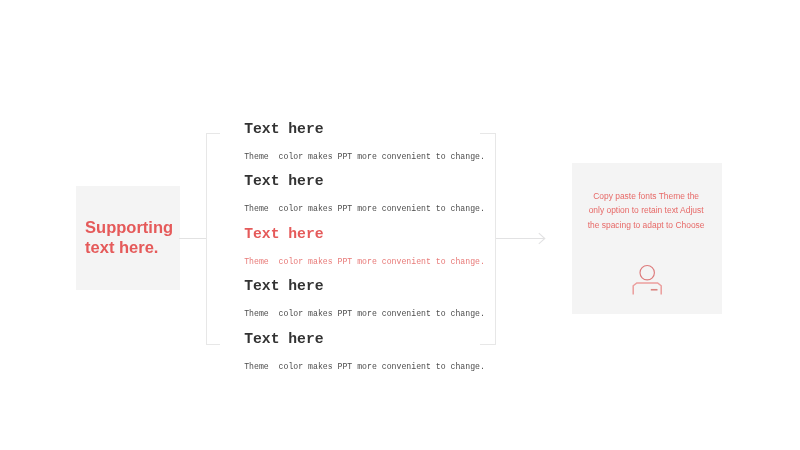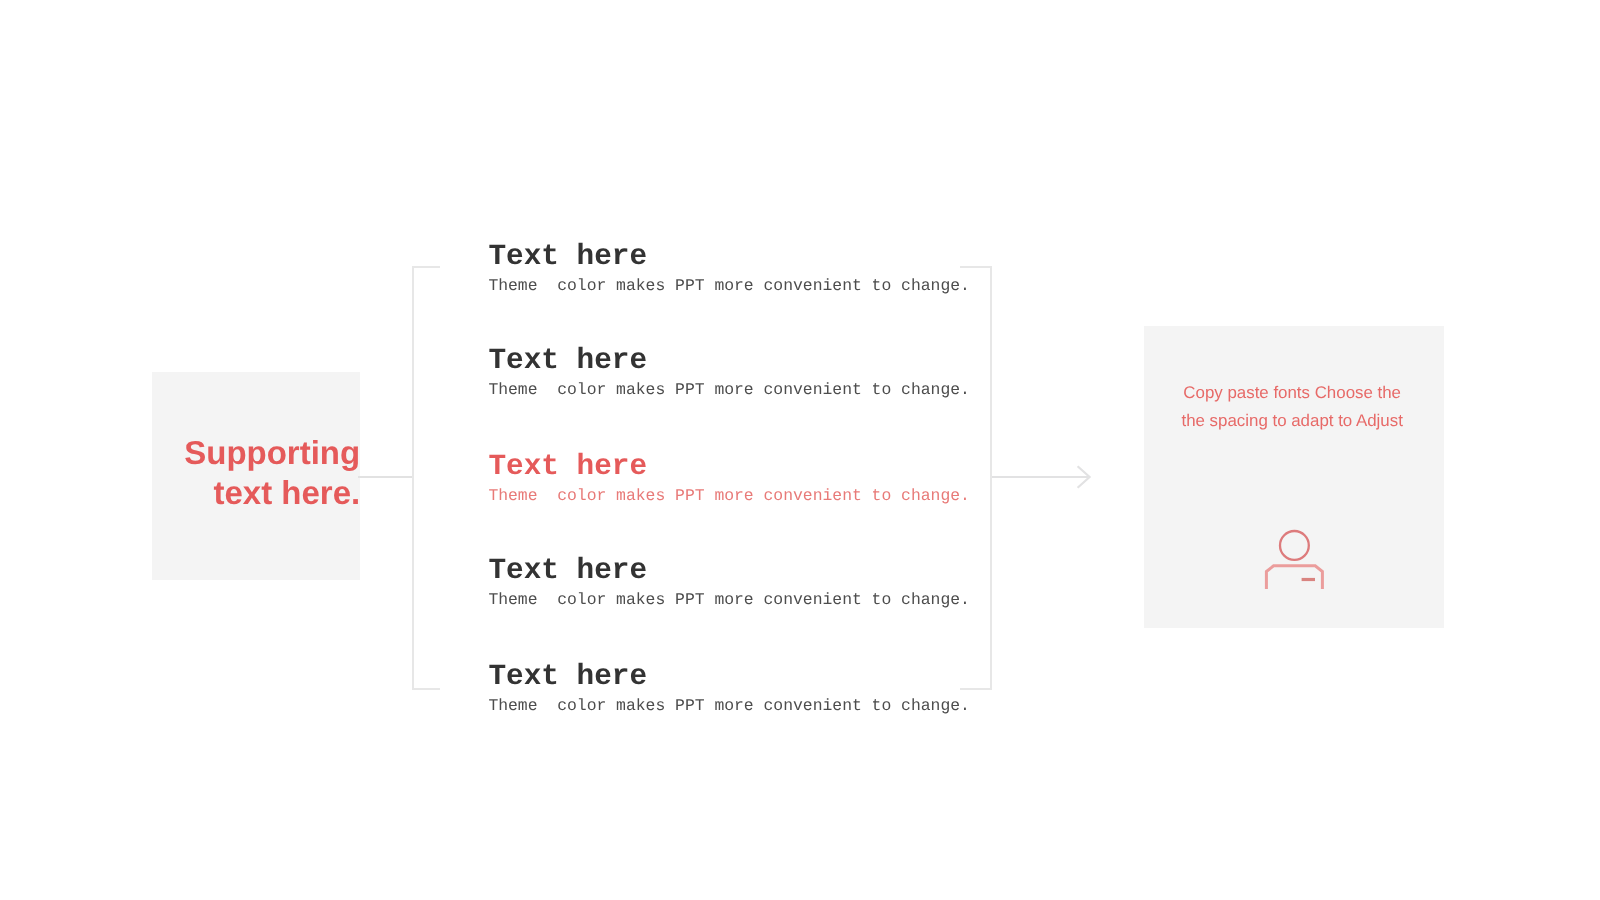--- a/index.html
+++ b/index.html
@@ -1,32 +1,32 @@
 <!DOCTYPE html>
 <html><head>
 <meta charset="utf-8">
 <style>
   html,body{margin:0;padding:0;background:#fff;}
   body{width:800px;height:450px;font-family:"Liberation Sans",sans-serif;overflow:hidden;-webkit-font-smoothing:antialiased;}
   .slide{position:relative;width:800px;height:450px;background:#fff;}
 
   .left-card{position:absolute;left:75.8px;top:185.8px;width:104.6px;height:103.9px;background:#f4f4f4;}
-  .left-card-text{position:absolute;left:9.3px;top:32.4px;width:95px;color:#e55a5a;font-weight:bold;font-size:16.5px;line-height:19.6px;text-align:right;}
+  .left-card-text{position:absolute;left:9.3px;top:32.4px;width:95px;color:#e55a5a;font-weight:bold;font-size:16.5px;line-height:19.6px;}
 
   .connector{position:absolute;left:179px;top:238px;width:28px;height:1px;background:#e2e2e2;}
 
   .bracket-left, .bracket-right{position:absolute;top:133px;height:212px;}
   .bl-v{position:absolute;left:0;top:0;width:1px;height:212px;background:#e7e7e7;}
   .bl-t{position:absolute;left:0;top:0;width:14px;height:1px;background:#e7e7e7;}
   .bl-b{position:absolute;left:0;bottom:0;width:14px;height:1px;background:#e7e7e7;}
 
   .items{position:absolute;left:244.2px;top:121.5px;width:250px;}
   .item{position:relative;width:250px;height:52.6px;font-family:Liberation Mono, monospace;}
   .item .title{font-size:14.7px;font-weight:bold;line-height:15px;color:#333333;white-space:nowrap;}
-  .item .desc{font-size:8.2px;line-height:8.2px;color:#4d4d4d;white-space:pre;margin-top:3px;}
+  .item .desc{font-size:8.2px;line-height:8.2px;color:#4d4d4d;white-space:pre;margin-top:16px;}
   .item.red .title{color:#e55a5a;}
   .item.red .desc{color:#e87a78;}
 
   .arrow{position:absolute;left:496px;top:229px;}
 
   .right-card{position:absolute;left:571.6px;top:162.9px;width:150.4px;height:151.1px;background:#f4f4f4;}
   .right-text{position:absolute;left:-6px;top:26px;width:161px;white-space:nowrap;text-align:center;color:#e76a68;font-size:8.45px;line-height:14.4px;}
   .person{position:absolute;left:58px;top:99px;}
 </style>
 </head>
@@ -76,22 +76,23 @@
 
   <div class="arrow">
     <svg width="54" height="18" viewBox="0 0 54 18">
         <path d="M0 9.5 H48.2" stroke="#e2e2e3" stroke-width="1.1" fill="none"></path>
         <path d="M42.8 4.1 L48.8 9.5 L42.8 14.9" stroke="#e2e2e3" stroke-width="1.1" fill="none" stroke-linecap="butt" stroke-linejoin="miter"></path>
       </svg>
   </div>
 
   <div class="right-card">
     <div class="right-text">
-      <div>Copy paste fonts Choose the</div>
-      <div>the spacing to adapt to Adjust</div>
+      <div>Copy paste fonts Theme the</div>
+      <div>only option to retain text Adjust</div>
+      <div>the spacing to adapt to Choose</div>
     </div>
     <div class="person">
       <svg width="34" height="34" viewBox="0 0 34 34">
         <circle cx="17.2" cy="10.7" r="7.2" fill="none" stroke="#dd7b7c" stroke-width="1.15"></circle>
         <path d="M3.2 32.5 V23.75 L6.8 20.9 H27.6 L31.2 23.75 V32.5" fill="none" stroke="#eb9d9c" stroke-width="1.5" stroke-linejoin="miter"></path>
         <path d="M20.8 27.75 H27.5" stroke="#d98480" stroke-width="1.6" fill="none"></path>
       </svg>
     </div>
   </div>
 

